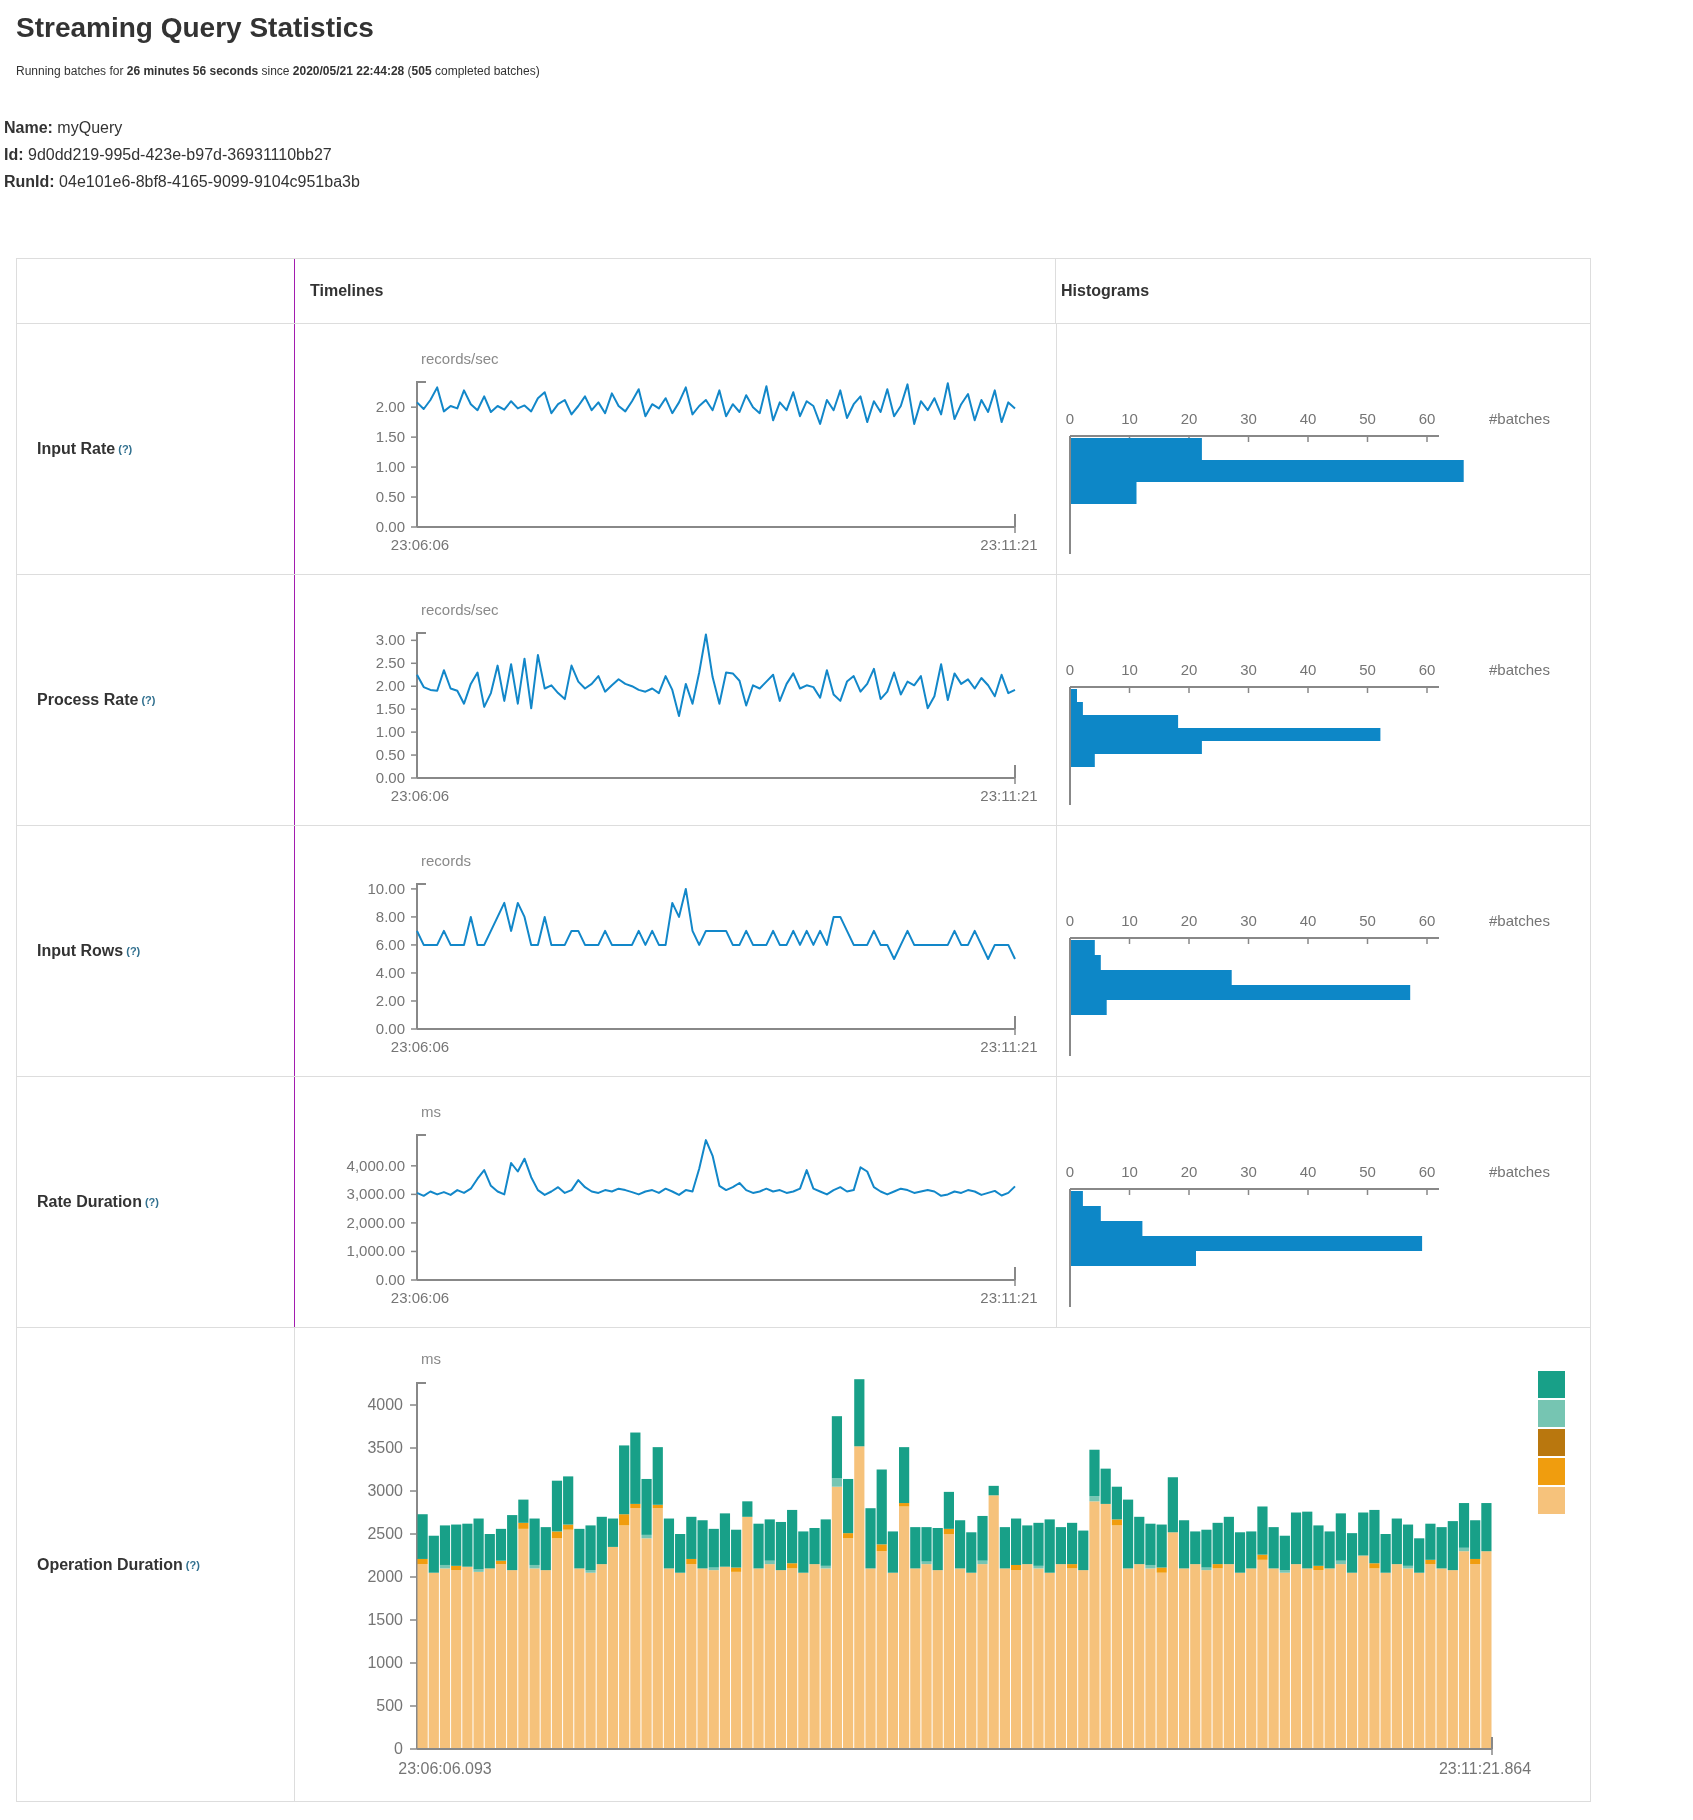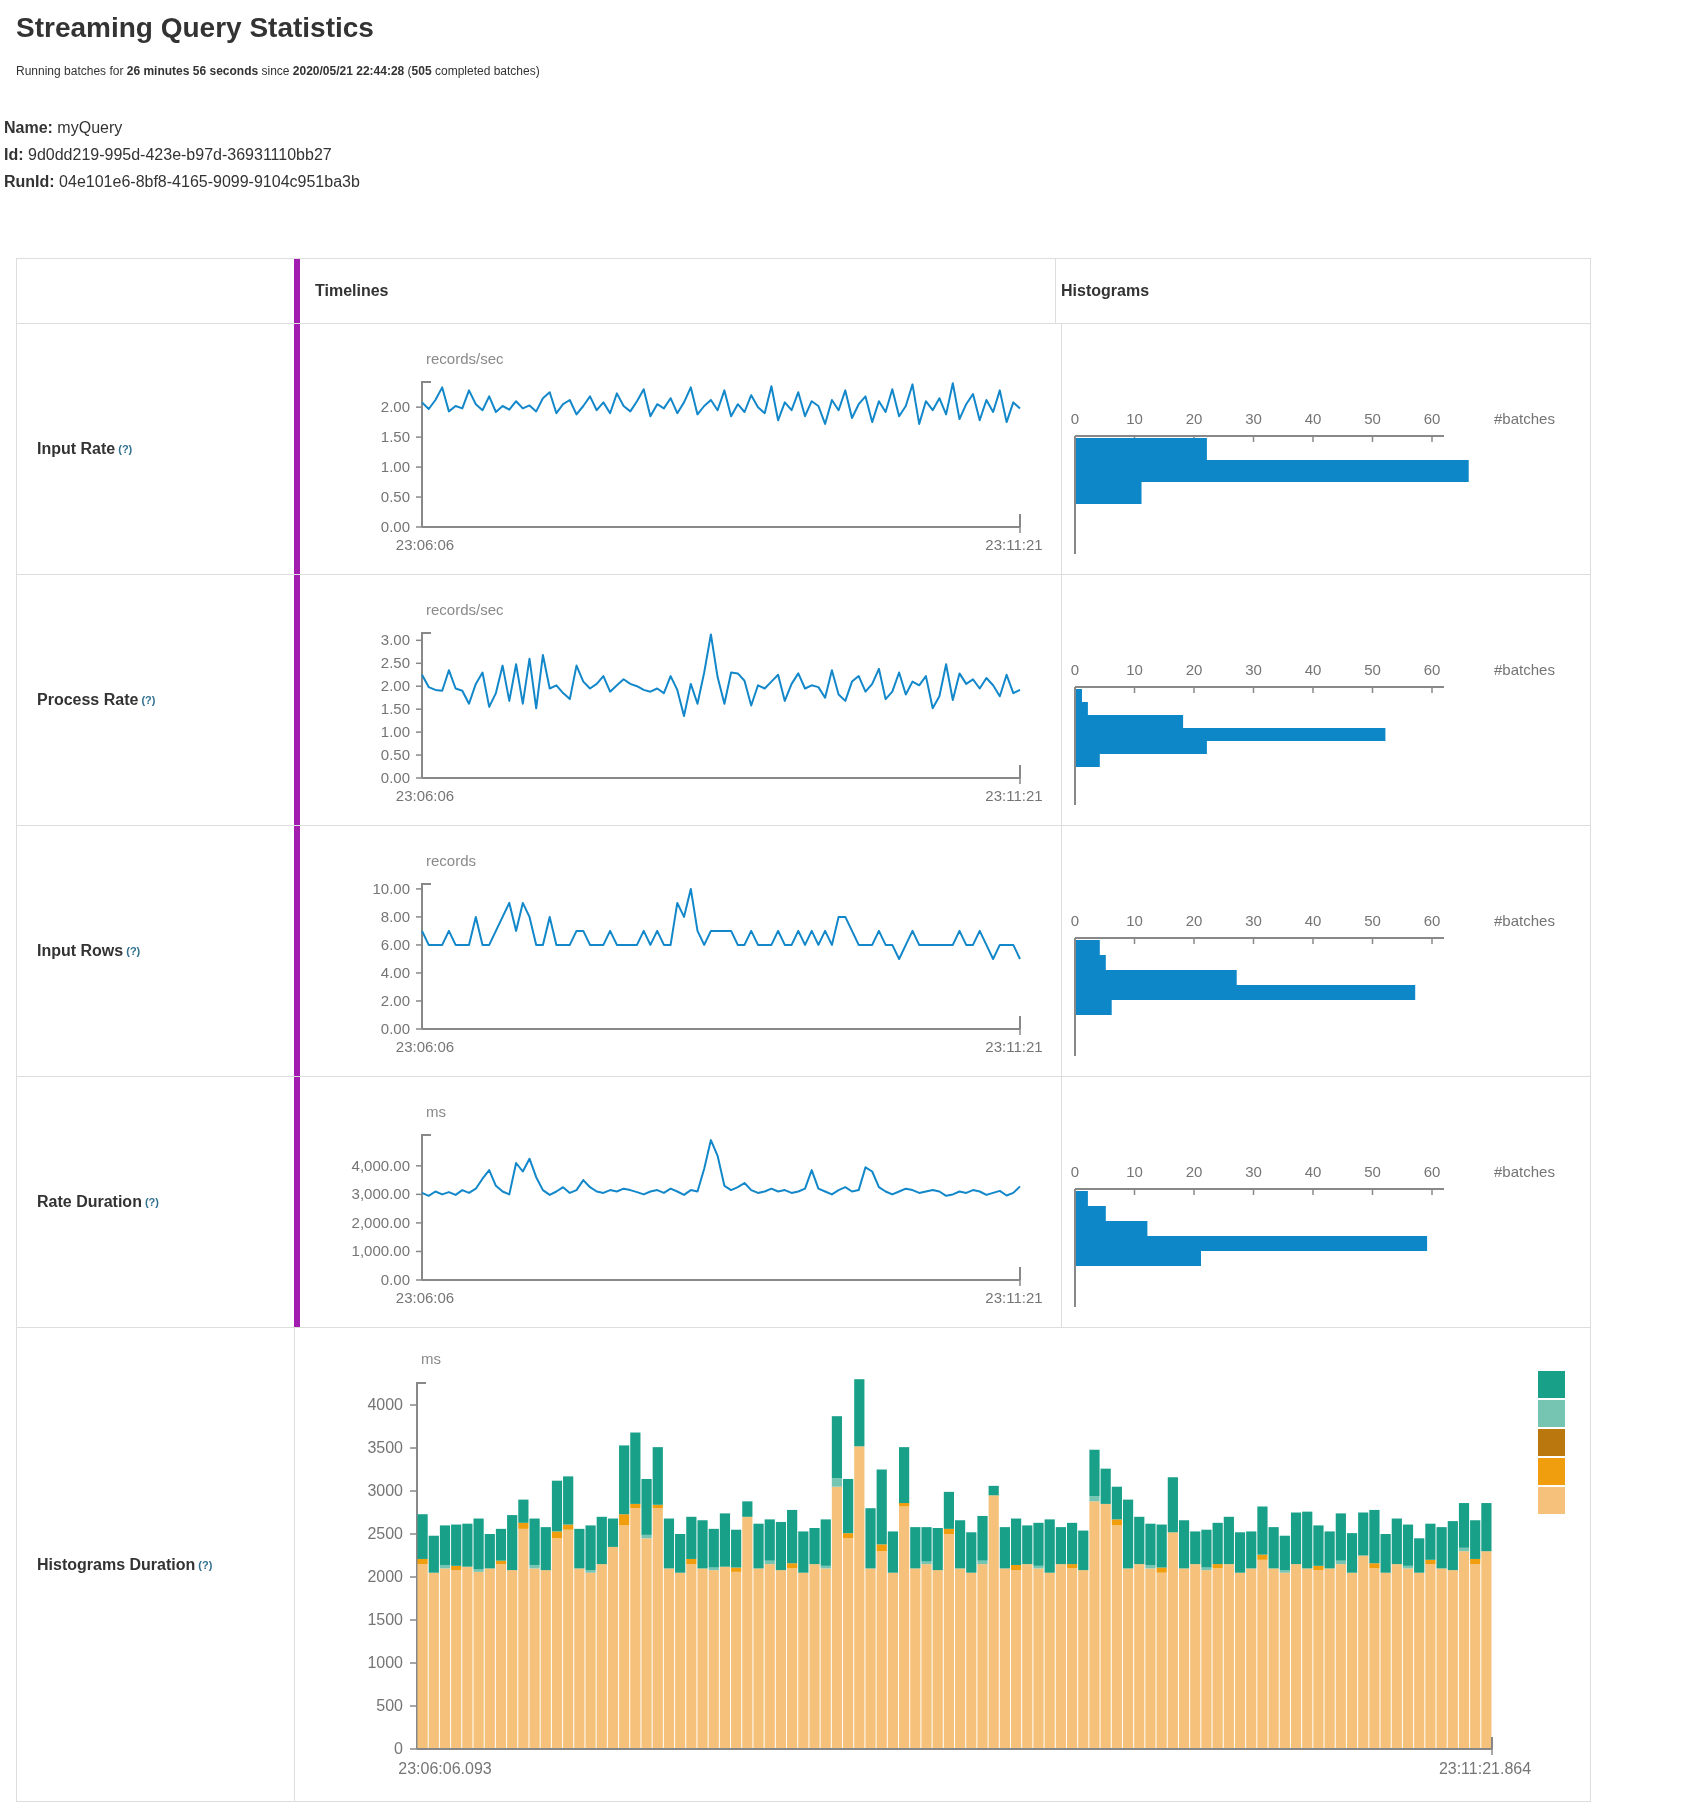--- a/index.html
+++ b/index.html
@@ -9,21 +9,21 @@
   #subtitle{left:16px;top:64px;font-size:12px;}
   .b{font-weight:bold;}
   .meta{left:4px;font-size:16px;}
   #meta-name{top:119px;}
   #meta-id{top:146px;}
   #meta-runid{top:173px;}
   #stats-table{left:16px;top:258px;width:1573px;border:1px solid #ddd;background:#fff;}
   .trow{display:flex;border-top:1px solid #ddd;}
   .trow:first-child{border-top:none;}
   .c1{width:277px;flex:0 0 277px;display:flex;align-items:center;padding-left:20px;box-sizing:border-box;font-weight:bold;font-size:16px;}
-  .c2{width:761px;flex:0 0 761px;border-left:6px solid #a21caf;position:relative;}
+  .c2{width:761px;flex:0 0 761px;border-left:1px solid #a21caf;position:relative;}
   .c3{flex:1 1 auto;border-left:1px solid #ddd;position:relative;}
   .cwide{width:1293px;flex:0 0 1293px;border-left:1px solid #ddd;position:relative;}
   .hrow{height:64px;}
   .crow{height:250px;}
   .orow{height:473px;}
   .hcell{display:flex;align-items:center;font-weight:bold;font-size:16px;}
   .c2.hcell{padding-left:15px;box-sizing:border-box;}
   .c3.hcell{padding-left:5px;box-sizing:border-box;}
   sup.help{color:#31708f;font-size:11px;font-weight:bold;margin-left:3px;}
   svg{position:absolute;left:0;top:0;overflow:visible;}
@@ -274,21 +274,21 @@
           <rect x="14" y="129" width="29.8" height="15" fill="#0D87C7"></rect>
           <rect x="14" y="144" width="71.4" height="15" fill="#0D87C7"></rect>
           <rect x="14" y="159" width="351.1" height="15" fill="#0D87C7"></rect>
           <rect x="14" y="174" width="125.0" height="15" fill="#0D87C7"></rect>
         </svg>
       </div>
   </div>
 
   <div class="trow orow">
     <div class="c1">
-        <span>Histograms Duration</span>
+        <span>Operation Duration</span>
         <sup class="help">(?)</sup>
       </div>
     <div class="cwide">
         <svg width="1293" height="471">
           <text x="126" y="36" text-anchor="start" font-size="15" fill="#8A8A8A">ms</text>
           <path d="M131 55 L122 55 L122 421" stroke="#888888" stroke-width="2" fill="none"></path>
           <line x1="115" y1="77.01503759398491" x2="122" y2="77.01503759398491" stroke="#888888" stroke-width="1.5"></line>
           <text x="108" y="82.01503759398491" text-anchor="end" font-size="16" fill="#757575">4000</text>
           <line x1="115" y1="120.01315789473682" x2="122" y2="120.01315789473682" stroke="#888888" stroke-width="1.5"></line>
           <text x="108" y="125.01315789473682" text-anchor="end" font-size="16" fill="#757575">3500</text>

